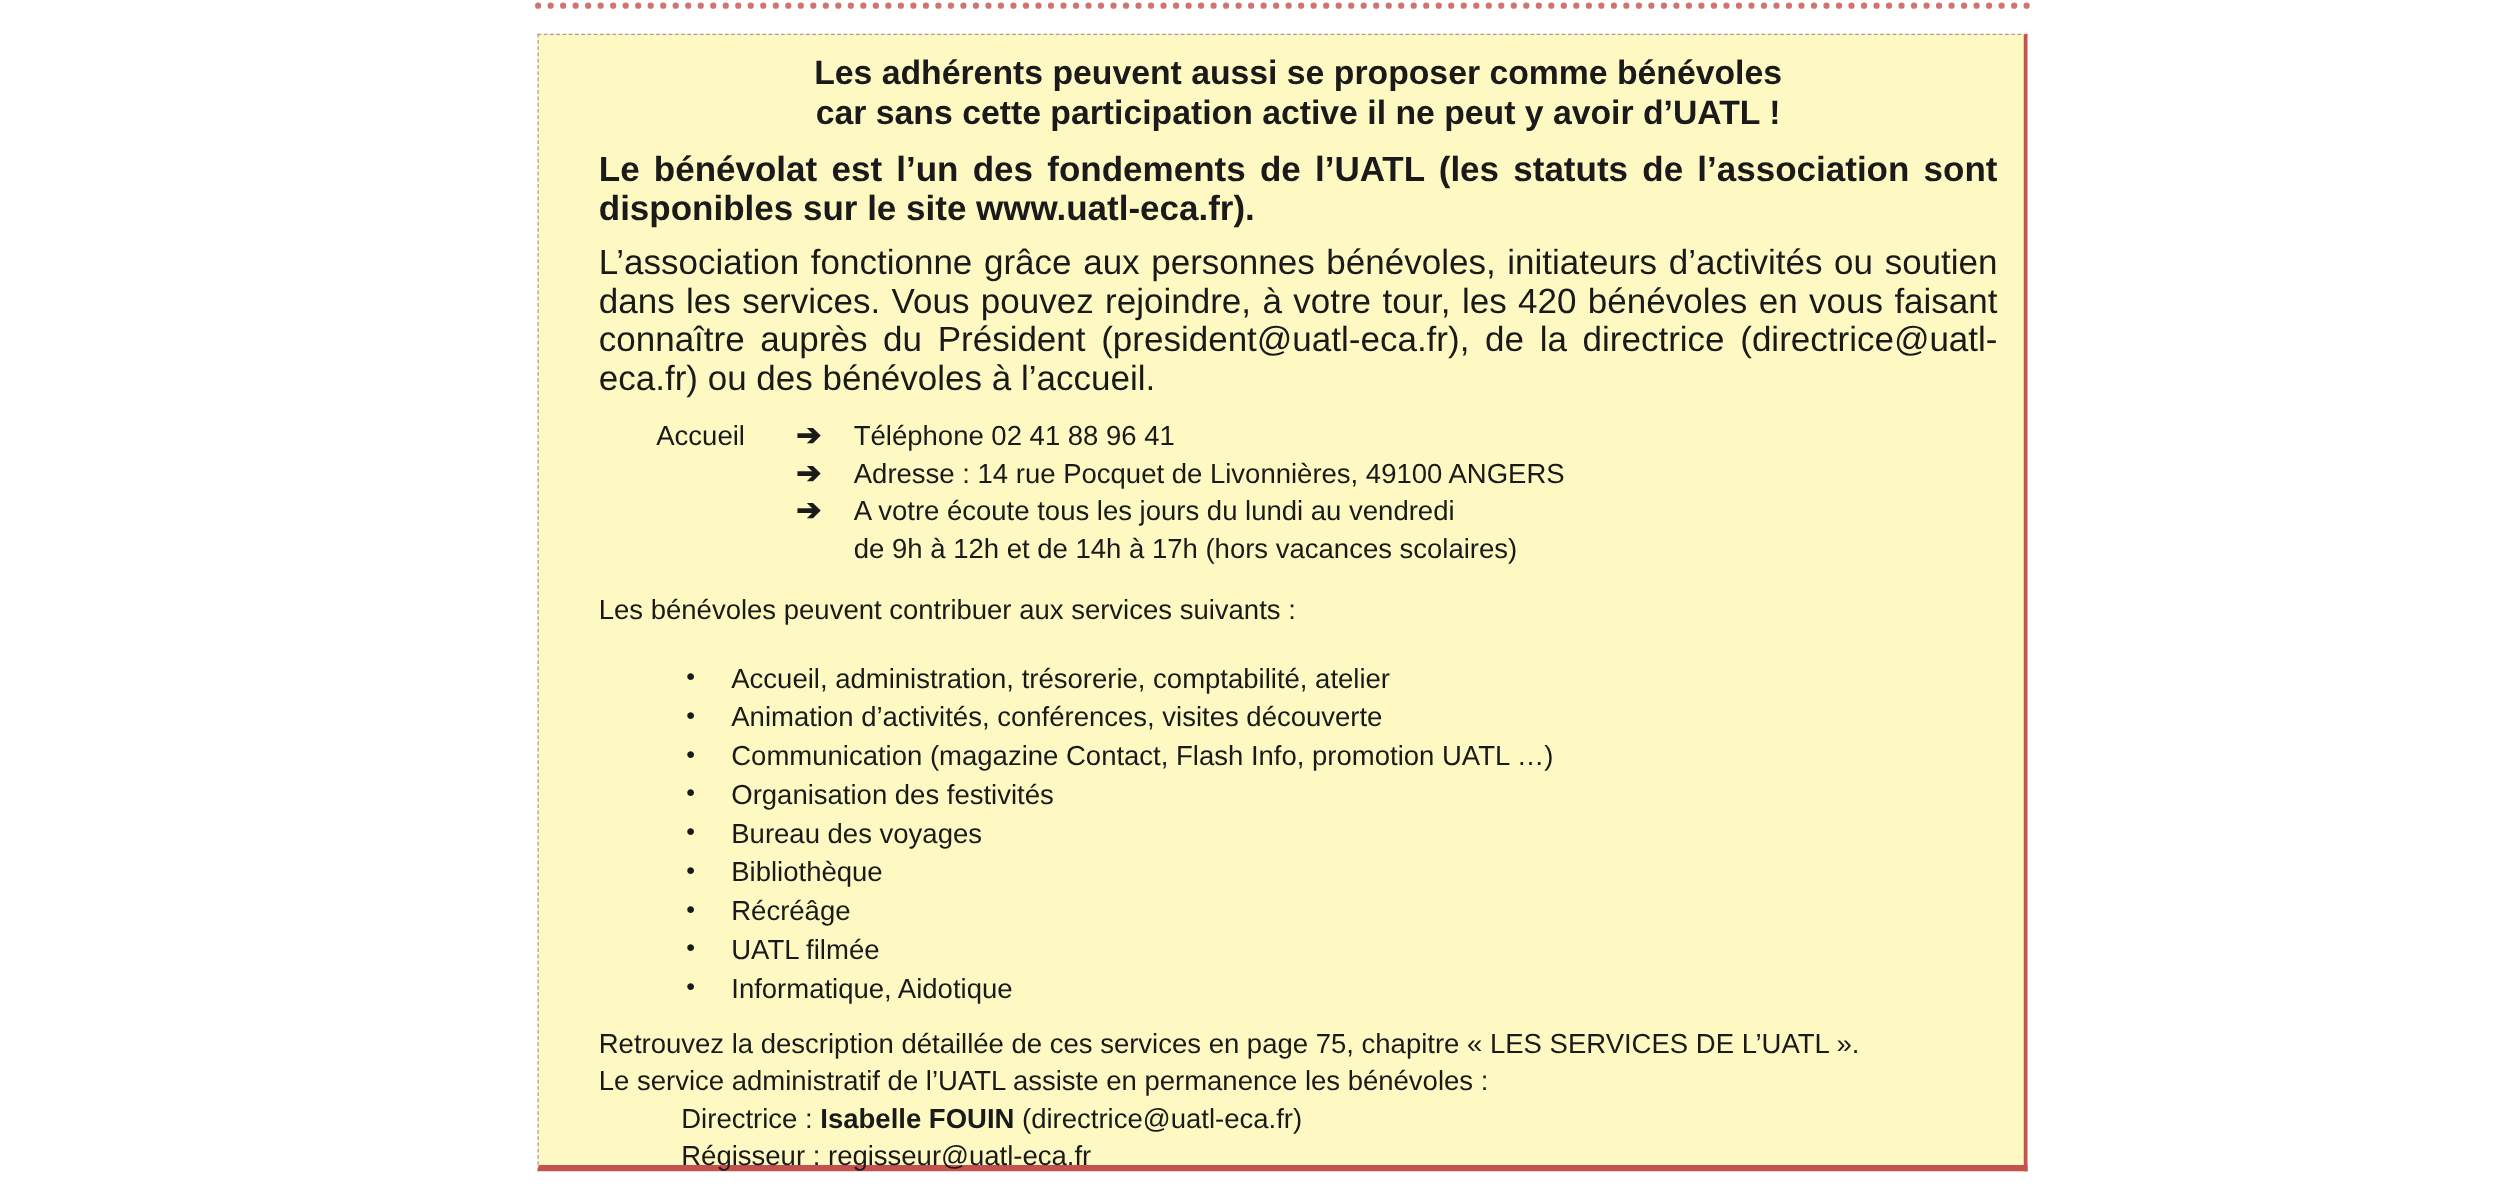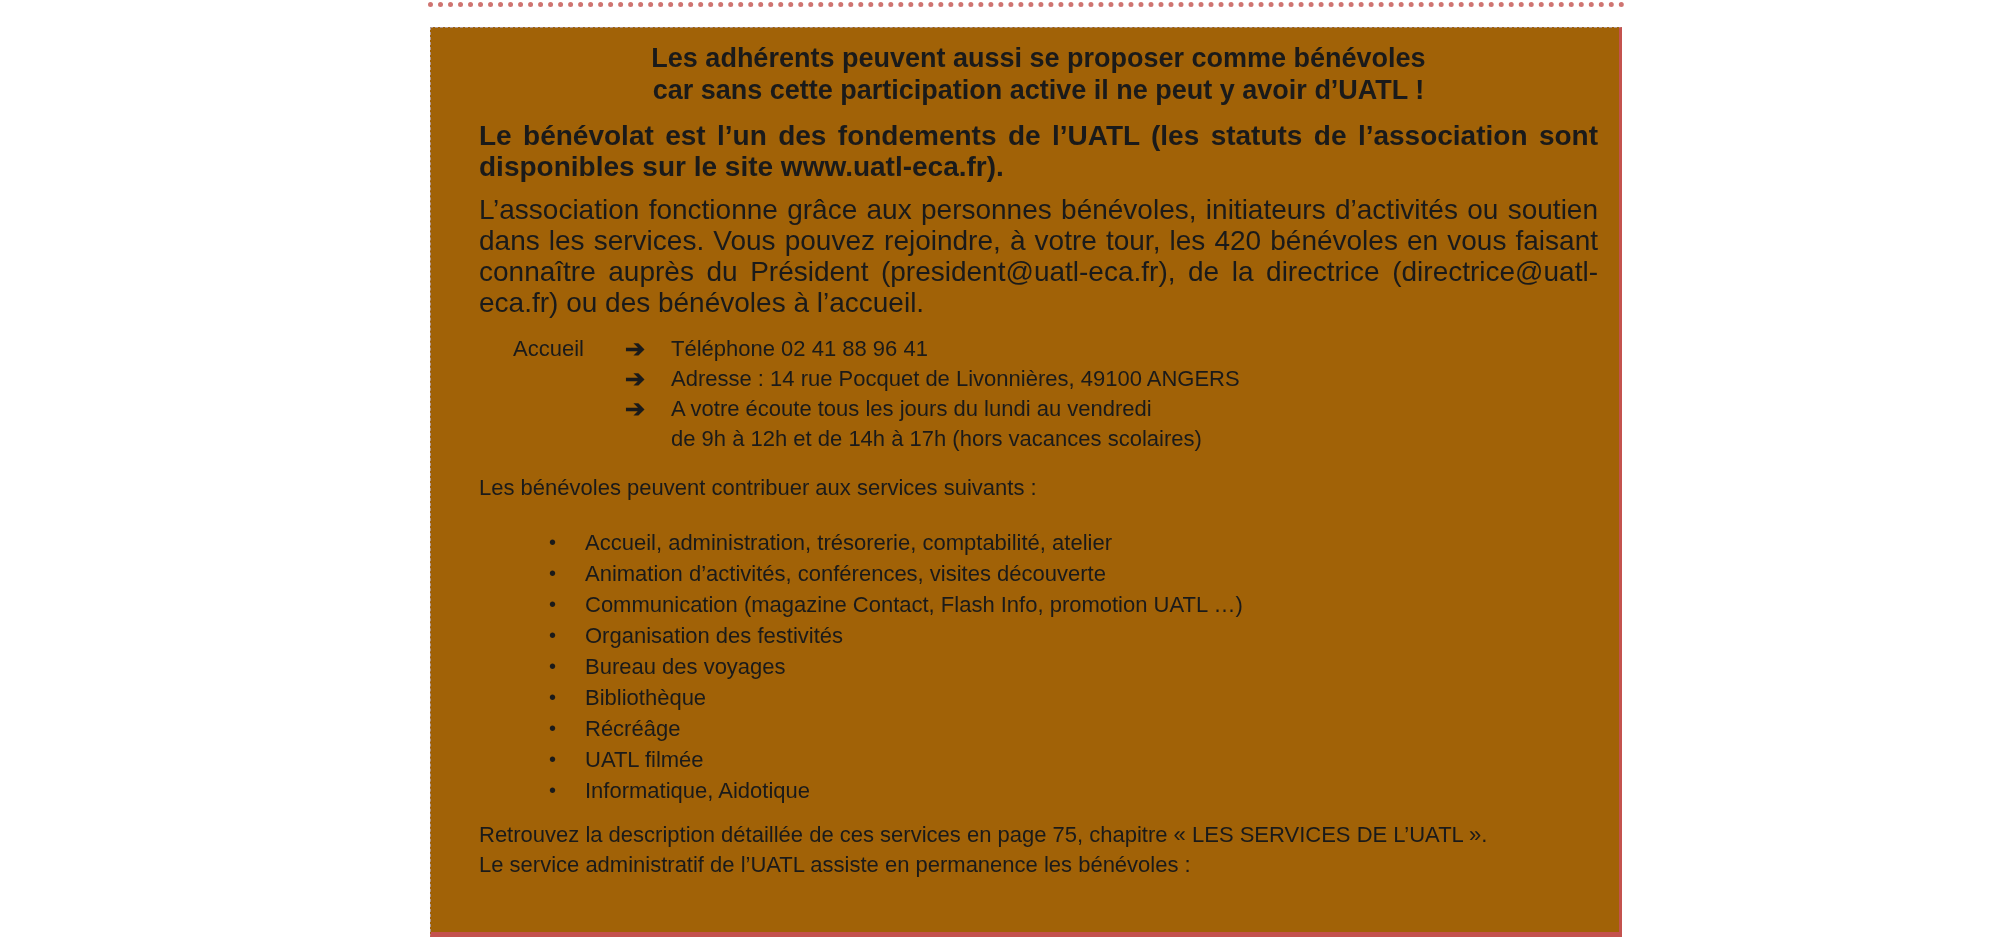--- a/index.html
+++ b/index.html
@@ -16,21 +16,21 @@
     position: absolute;
     left: 428px; top: 2px; width: 1197px; height: 0;
     border-top: 5px dotted #c4524e;
     opacity: 0.8;
   }
 
   .notice-box {
     position: absolute;
     left: 430px; top: 27px;
     width: 1192px; height: 910px;
-    background: #a16207;
+    background: #fef9c3;
     border-left: 1px dashed #b09a97;
     border-top: 1px dashed #b09a97;
     border-right: 3px solid #c4524e;
     border-bottom: 5px solid #c4524e;
     padding: 14px 21px 10px 48px;
   }
 
   .title {
     text-align: center;
     font-weight: bold;
@@ -41,21 +41,21 @@
   .title .line { display: block; }
 
   .para {
     font-size: 28px;
     line-height: 31px;
     text-align: justify;
   }
   .para.bold { font-weight: bold; margin-bottom: 12px; }
   .para.assoc { margin-bottom: 16px; }
 
-  .accueil-block { margin-left: 34px; margin-bottom: 18px; font-size: 22px; line-height: 30px; }
+  .accueil-block { margin-left: 46px; margin-bottom: 18px; font-size: 22px; line-height: 30px; }
   .accueil-row { display: flex; }
   .accueil-label { width: 112px; flex: 0 0 112px; }
   .accueil-arrow { width: 46px; flex: 0 0 46px; font-weight: bold; font-size: 24px; }
   .accueil-text { flex: 1; }
 
   .services-intro { font-size: 22px; line-height: 31px; margin-bottom: 24px; }
 
   .bullet-list { margin-left: 70px; margin-bottom: 14px; font-size: 22px; line-height: 31px; }
   .bullet-row { display: flex; }
   .bullet-dot { width: 36px; flex: 0 0 36px; font-size: 20px; }
@@ -144,15 +144,21 @@
       </div>
       <div class="bullet-row">
         <span class="bullet-dot">•</span>
         <span class="bullet-text">Informatique, Aidotique</span>
       </div>
     </div>
 
     <div class="footer-para">Retrouvez la description détaillée de ces services en page 75, chapitre « LES SERVICES DE L’UATL ».</div>
     <div class="footer-para">Le service administratif de l’UATL assiste en permanence les bénévoles :</div>
 
+    <div class="contact-lines">
+      <div>
+        <span class="inline">Directrice : </span><span class="inline b">Isabelle FOUIN</span><span class="inline"> (directrice@uatl-eca.fr)</span>
+      </div>
+      <div>Régisseur : regisseur@uatl-eca.fr</div>
+    </div>
 
   </div>
 </div>
 
 </body></html>

